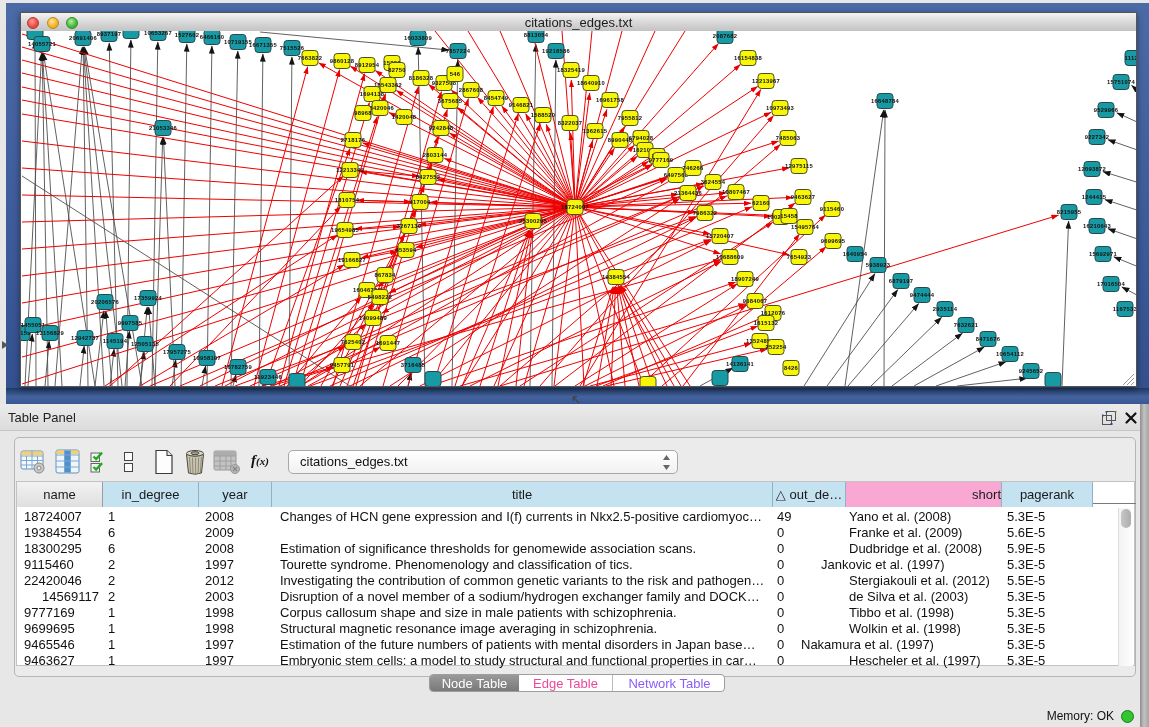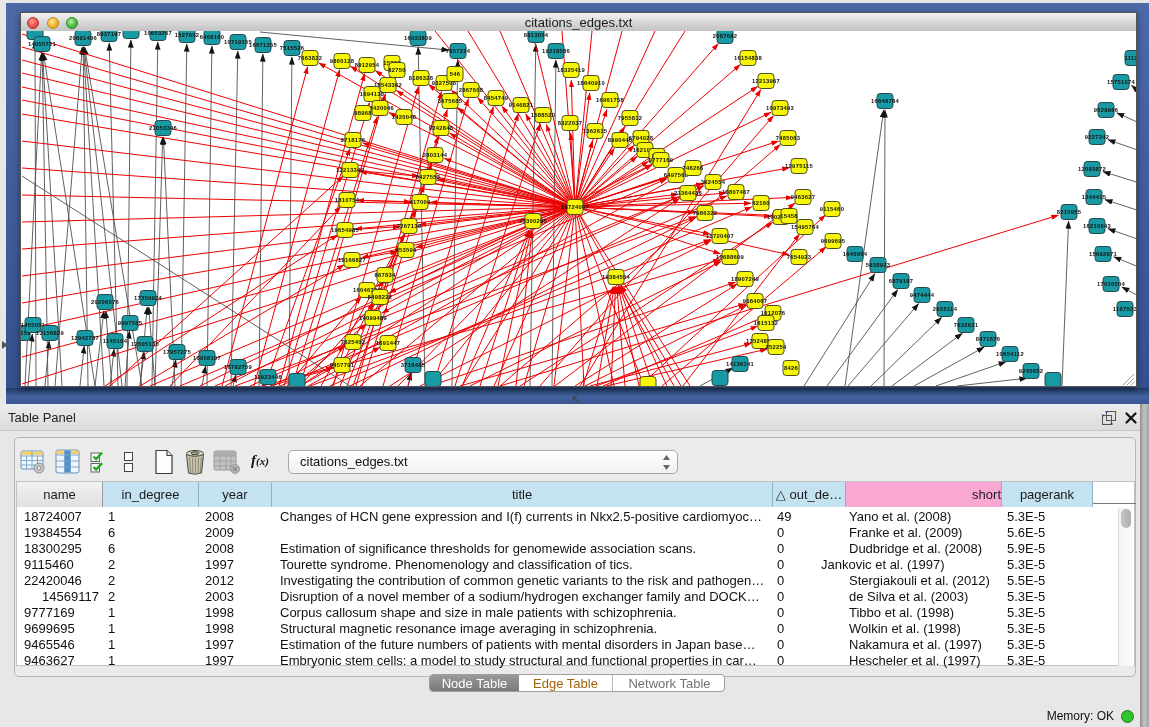--- a/index.html
+++ b/index.html
@@ -718,40 +718,40 @@
 <span style="position:absolute;left:760px;">0</span>
 <span style="position:absolute;left:832px;">Wolkin et al. (1998)</span>
 <span style="position:absolute;left:990px;">5.3E-5</span>
 </div>
       <div style="position:absolute;left:0;top:155px;width:1119px;height:16px;">
 <span style="position:absolute;left:7px;">9465546</span>
 <span style="position:absolute;left:91px;">1</span>
 <span style="position:absolute;left:188px;">1997</span>
 <span style="position:absolute;left:263px;">Estimation of the future numbers of patients with mental disorders in Japan base…</span>
 <span style="position:absolute;left:760px;">0</span>
-<span style="position:absolute;left:832px;">Nakamura et al. (1997)</span>
+<span style="position:absolute;left:784px;">Nakamura et al. (1997)</span>
 <span style="position:absolute;left:990px;">5.3E-5</span>
 </div>
       <div style="position:absolute;left:0;top:171px;width:1119px;height:16px;">
 <span style="position:absolute;left:7px;">9463627</span>
 <span style="position:absolute;left:91px;">1</span>
 <span style="position:absolute;left:188px;">1997</span>
 <span style="position:absolute;left:263px;">Embryonic stem cells: a model to study structural and functional properties in car…</span>
 <span style="position:absolute;left:760px;">0</span>
 <span style="position:absolute;left:832px;">Hescheler et al. (1997)</span>
 <span style="position:absolute;left:990px;">5.3E-5</span>
 </div>
     </div>
 
   <div class="abs" style="left:1101px;top:26px;width:15px;height:158px;background:linear-gradient(to right,#f3f3f3,#fdfdfd);border-left:1px solid #dcdcdc"></div>
   <div class="abs" style="left:1103.5px;top:27px;width:10px;height:19px;background:linear-gradient(to right,#c6c6c6,#adadad);border-radius:5px;"></div>
 </div>
 
 <div class="abs" style="left:429px;top:674px;width:296px;height:18px;border:1px solid #9e9e9e;border-radius:4px;background:#fff;font-size:13px;overflow:hidden">
   <div class="abs" style="left:0;top:0;width:89px;height:18px;background:linear-gradient(#9a9a9a,#757575);color:#fff;text-align:center;line-height:17px;">Node Table</div>
-  <div class="abs" style="left:89px;top:0;width:94px;height:18px;border-right:1px solid #bbb;color:#a16207;text-align:center;line-height:17px;">Edge Table</div>
-  <div class="abs" style="left:183px;top:0;width:113px;height:18px;color:#737373;text-align:center;line-height:17px;">Network Table</div>
+  <div class="abs" style="left:89px;top:0;width:94px;height:18px;border-right:1px solid #bbb;color:#ec4899;text-align:center;line-height:17px;">Edge Table</div>
+  <div class="abs" style="left:183px;top:0;width:113px;height:18px;color:#8b5cf6;text-align:center;line-height:17px;">Network Table</div>
 </div>
 
 <div class="abs" style="left:1034px;top:709px;width:80px;text-align:right;font-size:12px;color:#111">Memory: OK</div>
 <div class="abs" style="left:1121px;top:710px;width:13px;height:13px;border-radius:50%;background:#2fc62f;border:1.5px solid #1e7a1e"></div>
 
 <div class="abs" style="left:1140px;top:404px;width:9px;height:323px;background:linear-gradient(to right,#8e8e8e,#c2c2c2 45%,#a5a5a5)"></div>
 
 </body></html>

